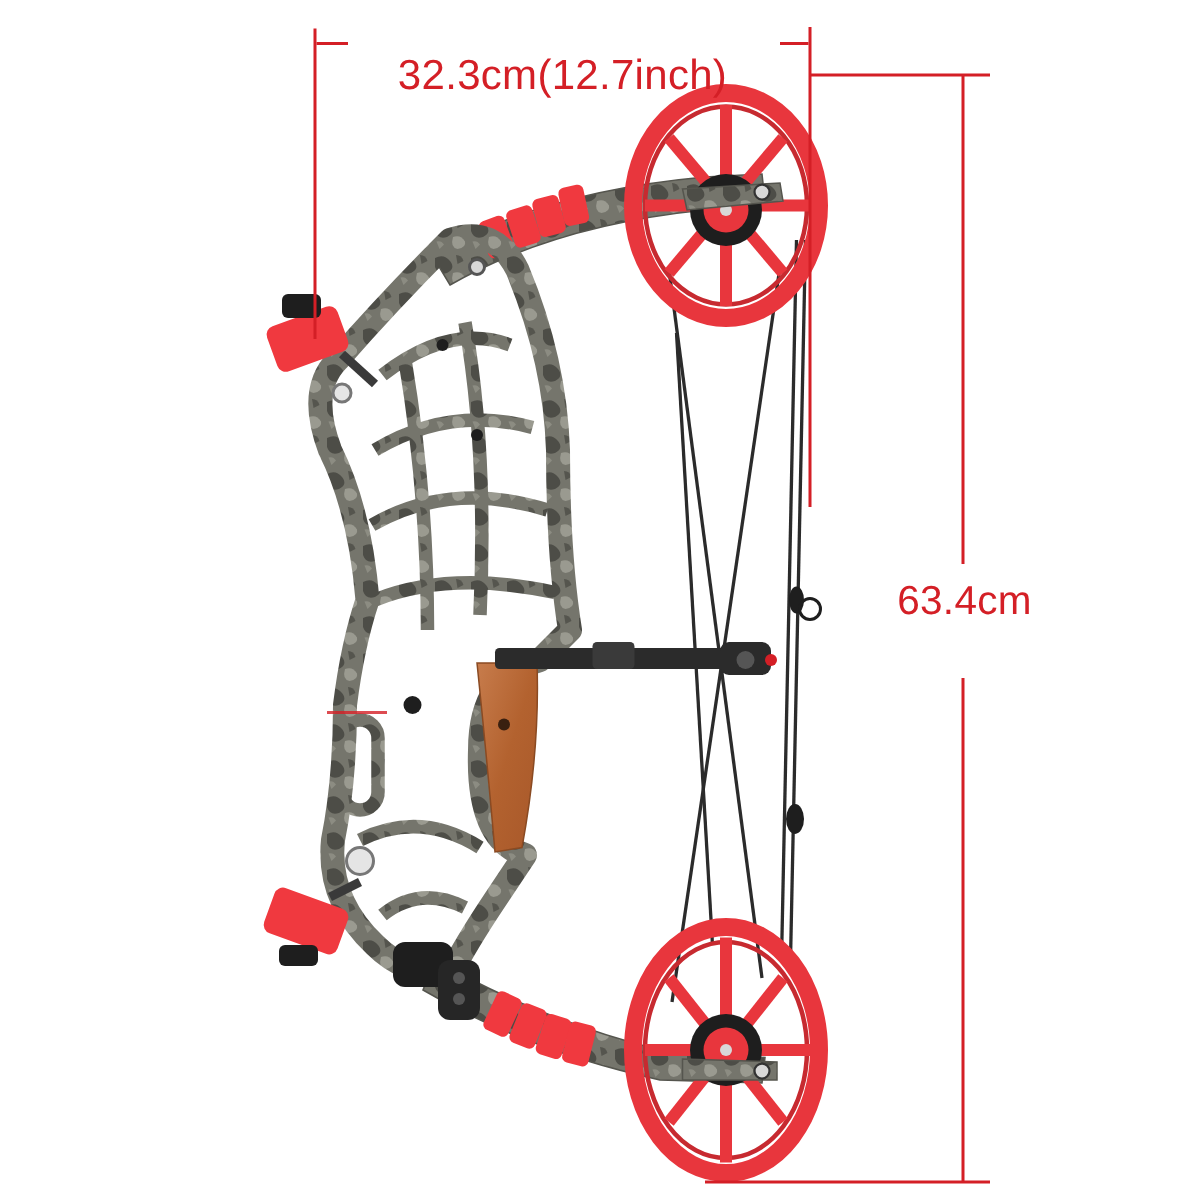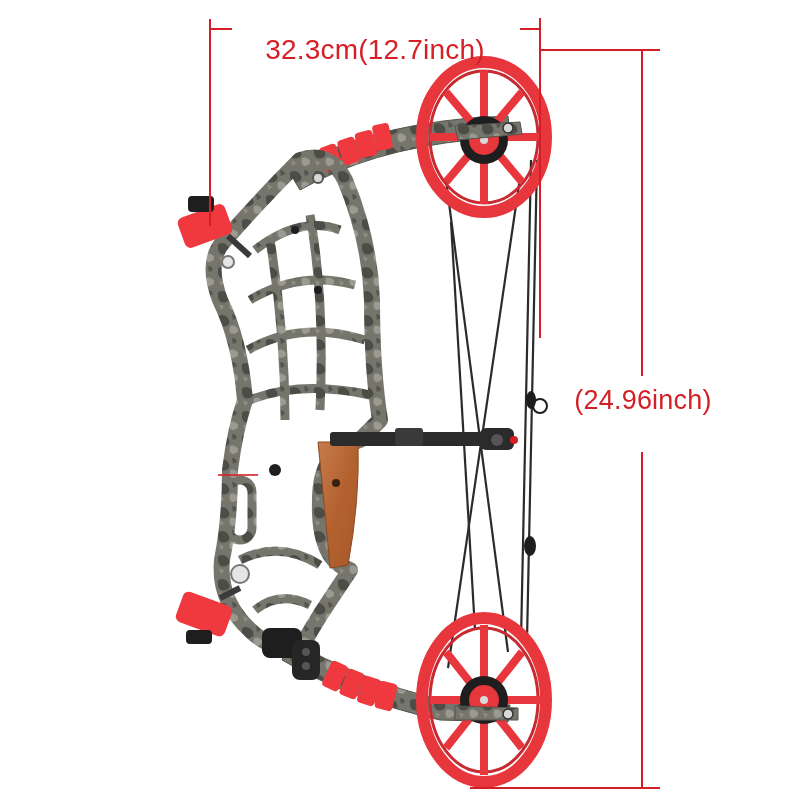--- a/index.html
+++ b/index.html
@@ -159,16 +159,16 @@
   <div class="dim-line" style="left:540px; top:49px; width:120px; height:2px;"></div>
   <div class="dim-line" style="left:641px; top:50px; width:2px; height:326px;"></div>
   <div class="dim-line" style="left:641px; top:452px; width:2px; height:336px;"></div>
   <div class="dim-line" style="left:470px; top:787px; width:190px; height:2px;"></div>
 
   <div class="dim-line" style="left:218px; top:474px; width:40px; height:2px; opacity:0.8;"></div>
 
   <div class="dim-label dim-top">32.3cm(12.7inch)</div>
 
   <div class="dim-label dim-height">
-    <div>(24.96inch)</div>
+    <div>63.4cm</div>
   </div>
 
 </div>
 
 </body></html>

